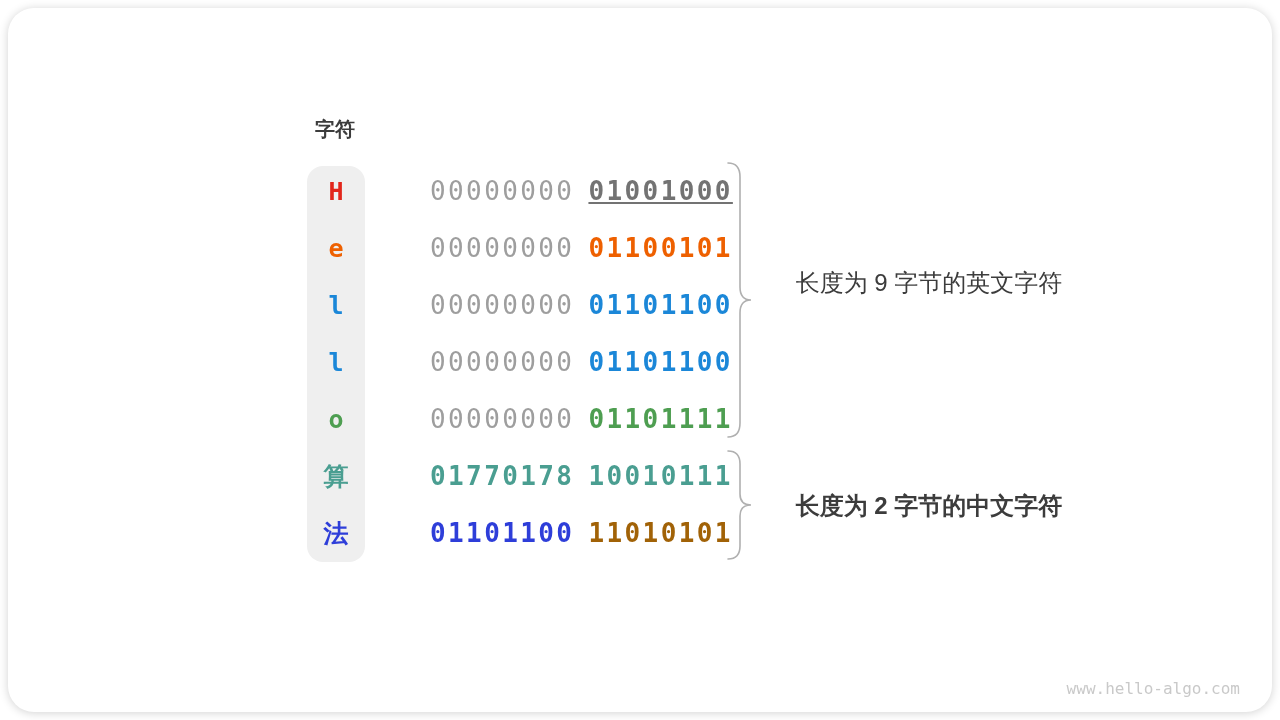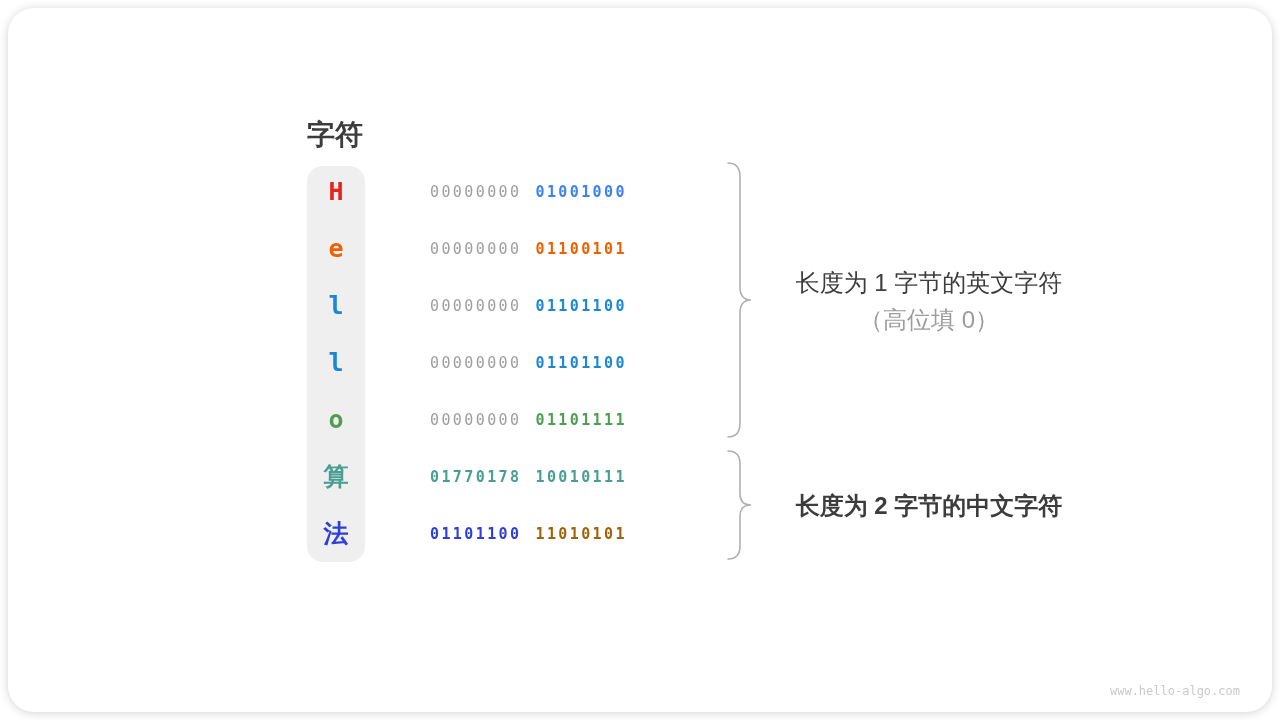--- a/index.html
+++ b/index.html
@@ -14,21 +14,21 @@
     left: 8px; top: 8px;
     width: 1264px; height: 704px;
     background: #ffffff;
     border-radius: 26px;
     box-shadow: 0 1px 10px rgba(0,0,0,0.18);
   }
   
   .col-header {
     position: absolute;
     top: 108px;
-    font-size: 28px;
+    font-size: 20px;
     font-weight: bold;
     color: #3c3c3c;
     text-align: center;
   }
   .char-header { left: 295px; width: 64px; }
   .unicode-header {
     left: 422px; width: 280px;
     font-family: "DejaVu Sans Mono", "Liberation Mono", monospace;
   }
   
@@ -58,21 +58,21 @@
     font-weight: bold;
     font-size: 25px;
   }
   .row .bytes {
     position: absolute;
     left: 422px;
     white-space: nowrap;
   }
   .byte {
     font-family: "DejaVu Sans Mono", "Liberation Mono", monospace;
-    font-size: 15px;
+    font-size: 26px;
     letter-spacing: 2.4px;
     font-weight: normal;
   }
   .byte.bold { font-weight: bold; }
   .byte.byte-gap { margin-left: 14px; }
   
   .brace {
     position: absolute;
     overflow: visible;
   }
@@ -94,38 +94,38 @@
     white-space: nowrap;
   }
   .annotation-1 { top: 256px; }
   .annotation-2 { top: 479px; }
   .ann-line { display: block; }
   
   .watermark {
     position: absolute;
     right: 32px; bottom: 14px;
     font-family: "DejaVu Sans Mono", "Liberation Mono", monospace;
-    font-size: 12px;
+    font-size: 16px;
     color: #c9c9c9;
   }
 </style>
 </head>
 <body>
 
 <div class="card">
 
   <div class="col-header char-header">字符</div>
 
 
   <div class="char-col-bg"></div>
 
   <div class="rows">
       <div class="row">
         <span class="char" style="color: rgb(226, 38, 27);">H</span>
-        <span class="bytes"><span class="byte" style="color: rgb(158, 158, 158);">00000000</span><span class="byte bold byte-gap" style="color: #3b82f6;">01001000</span></span>
+        <span class="bytes"><span class="byte" style="color: rgb(158, 158, 158);">00000000</span><span class="byte bold byte-gap" style="color: #737373; text-decoration: underline;">01001000</span></span>
       </div>
       <div class="row">
         <span class="char" style="color: rgb(238, 96, 0);">e</span>
         <span class="bytes"><span class="byte" style="color: rgb(158, 158, 158);">00000000</span><span class="byte bold byte-gap" style="color: rgb(238, 96, 0);">01100101</span></span>
       </div>
       <div class="row">
         <span class="char" style="color: rgb(27, 135, 216);">l</span>
         <span class="bytes"><span class="byte" style="color: rgb(158, 158, 158);">00000000</span><span class="byte bold byte-gap" style="color: rgb(27, 135, 216);">01101100</span></span>
       </div>
       <div class="row">
@@ -148,22 +148,21 @@
 
   <svg class="brace brace-1" width="26" height="280" viewBox="0 0 26 280">
     <path d="M2 3 Q14 3 14 17 L14 127 Q14 140 25 140 Q14 140 14 153 L14 263 Q14 277 2 277"></path>
   </svg>
 
   <svg class="brace brace-2" width="26" height="114" viewBox="0 0 26 114">
     <path d="M2 3 Q14 3 14 16 L14 46 Q14 57 25 57 Q14 57 14 68 L14 98 Q14 111 2 111"></path>
   </svg>
 
   <div class="annotation annotation-1">
-    <span class="ann-line" style="color: rgb(60, 60, 60);">长度为 1 字节的英文字符</span>
-    <span class="ann-line" style="color: rgb(156, 156, 156);">（高位填 0）</span>
+    <span class="ann-line" style="color: rgb(60, 60, 60);">长度为 9 字节的英文字符</span>
   </div>
 
   <div class="annotation annotation-2">
     <span class="ann-line" style="color: rgb(60, 60, 60); font-weight: bold;">长度为 2 字节的中文字符</span>
   </div>
 
   <div class="watermark">www.hello-algo.com</div>
 
 </div>
 

